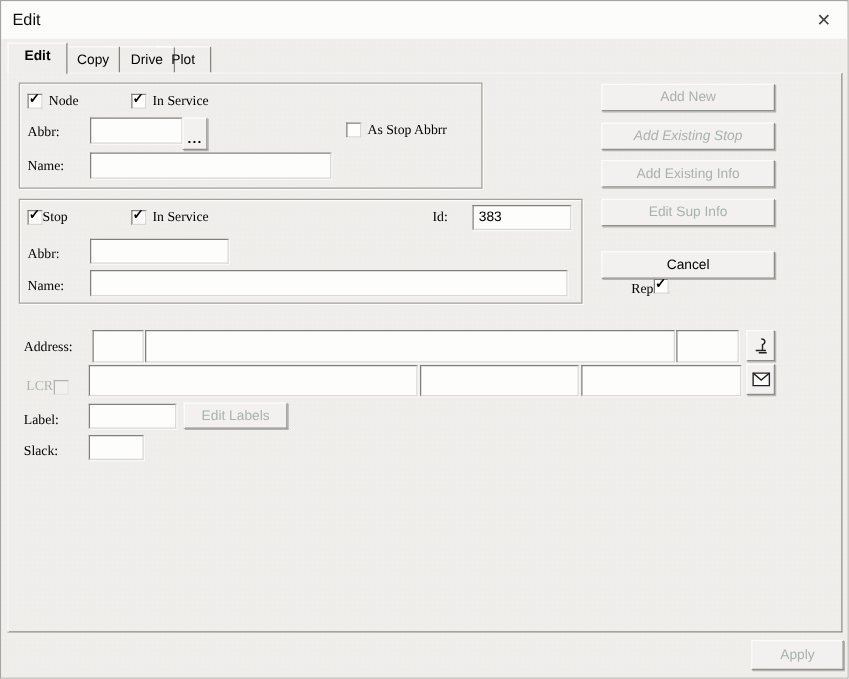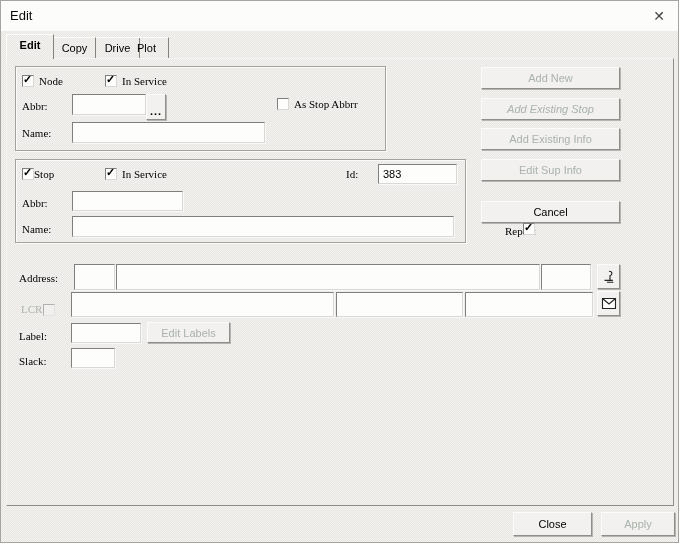--- a/index.html
+++ b/index.html
@@ -246,16 +246,15 @@
       </button>
 
       <span class="lbl" id="label-lbl">Label:</span>
       <input class="field" id="label-field" value="" style="">
       <button class="btn disabled" id="btn-edit-labels">Edit Labels</button>
 
       <span class="lbl" id="slack-lbl">Slack:</span>
       <input class="field" id="slack-field" value="" style="">
     </div>
 
-    <button class="btn" id="btn-close">Close</button>
     <button class="btn disabled" id="btn-apply">Apply</button>
   </div>
 </div>
 
 </body></html>

